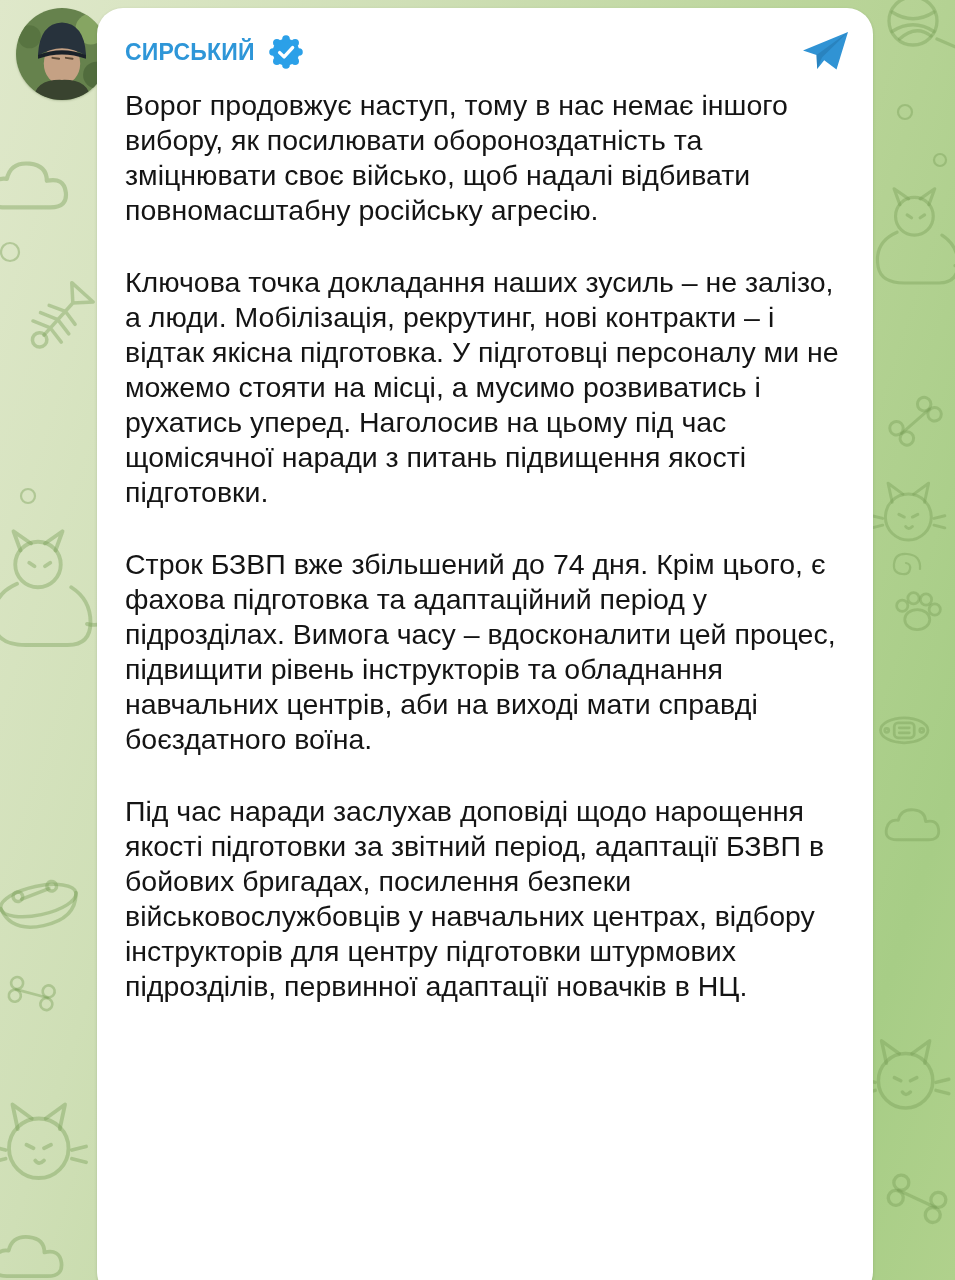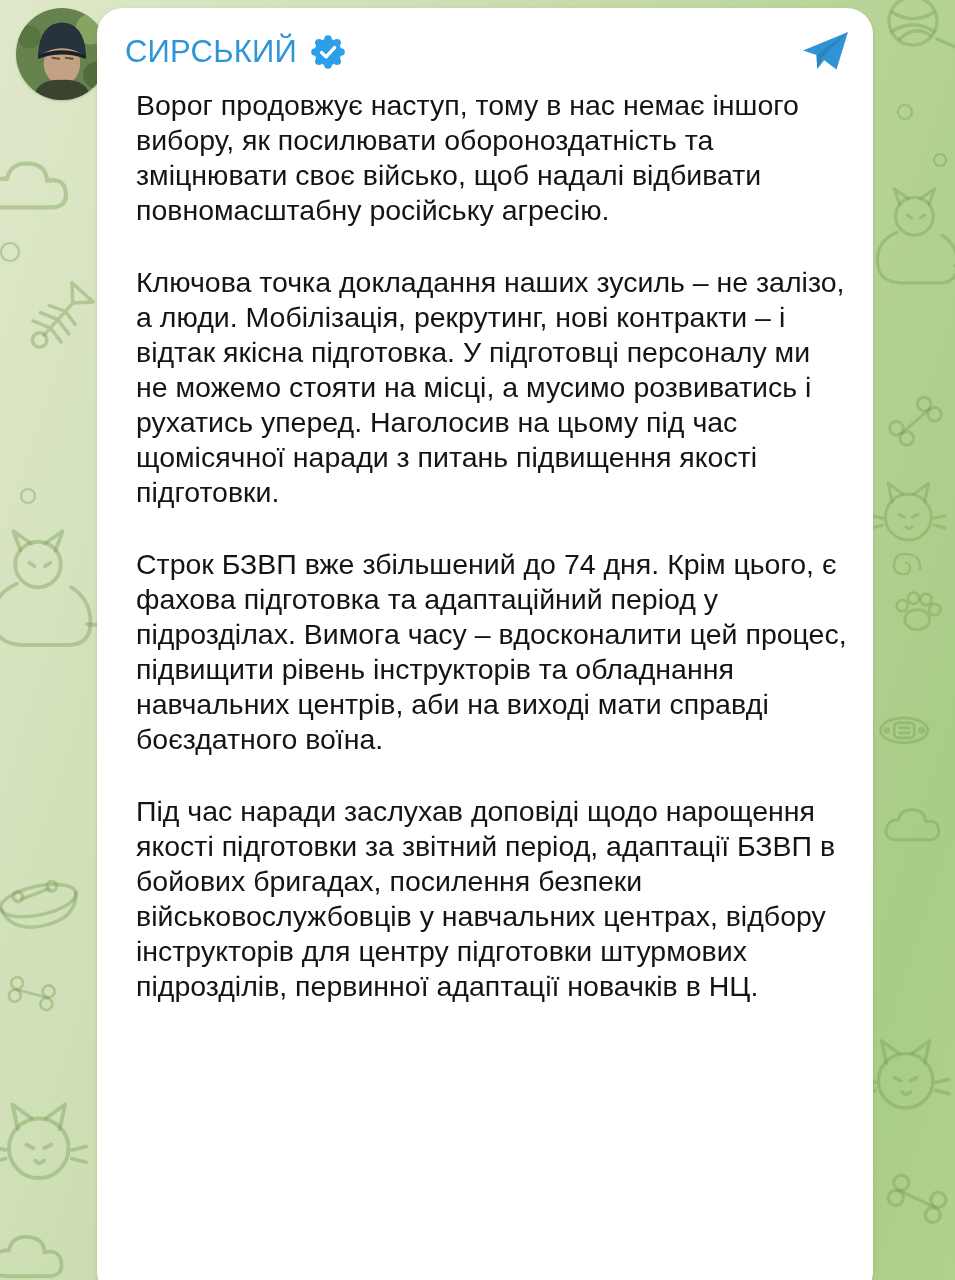--- a/index.html
+++ b/index.html
@@ -20,31 +20,31 @@
   .bubble{
     position:absolute;left:97px;top:8px;width:776px;height:1290px;
     background:#ffffff;border-radius:26px;
     box-shadow:0 1px 3px rgba(60,80,40,.22);
   }
   .bubble-header{
     display:flex;align-items:center;
     padding:24px 22px 0 28px;height:40px;
   }
   .channel-name{
-    font-size:31px;font-weight:normal;color:#2e96d8;letter-spacing:.2px;cursor:pointer;
+    font-size:23px;font-weight:bold;color:#2e96d8;letter-spacing:.2px;cursor:pointer;
   }
   .verified-badge{margin-left:14px;width:34px;height:34px;display:inline-block;}
   .verified-badge svg{display:block;width:34px;height:34px;}
   .plane-icon{margin-left:auto;width:50px;height:44px;cursor:pointer;}
   .plane-icon svg{display:block;width:50px;height:44px;}
   .message-text{
     padding:16px 22px 0 28px;width:723px;
     font-size:28.5px;line-height:35px;color:#141414;
   }
-  .message-text p{margin:0 0 37px 11px;}
+  .message-text p{margin:0 0 37px 0;}
 </style>
 </head>
 <body>
 
 <div class="stage">
 
   <div class="wallpaper">
     <svg class="doodles" viewBox="0 0 955 1280" xmlns="http://www.w3.org/2000/svg">
       <defs>
         <g id="d-bone">

